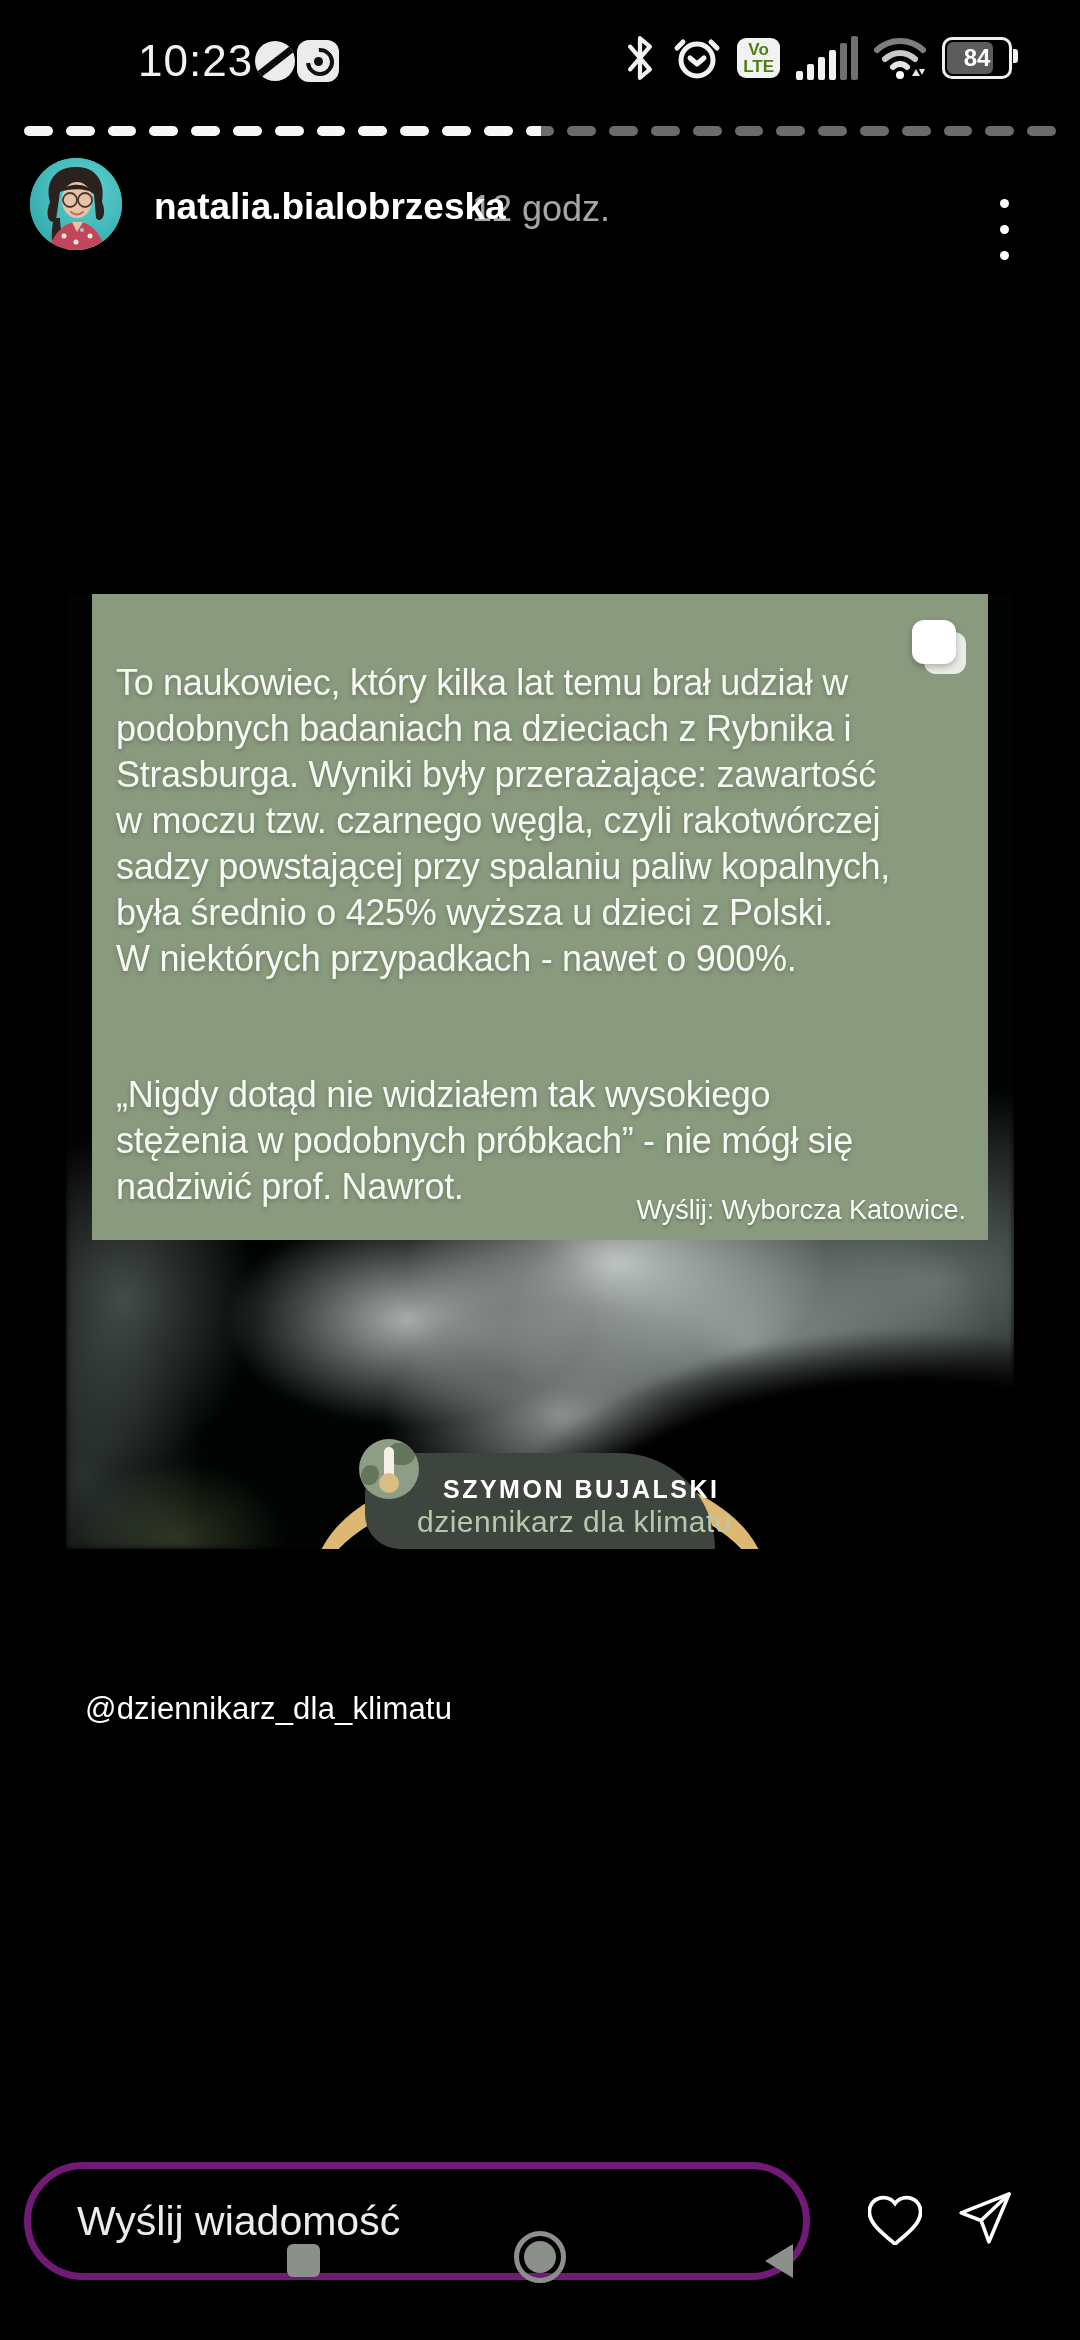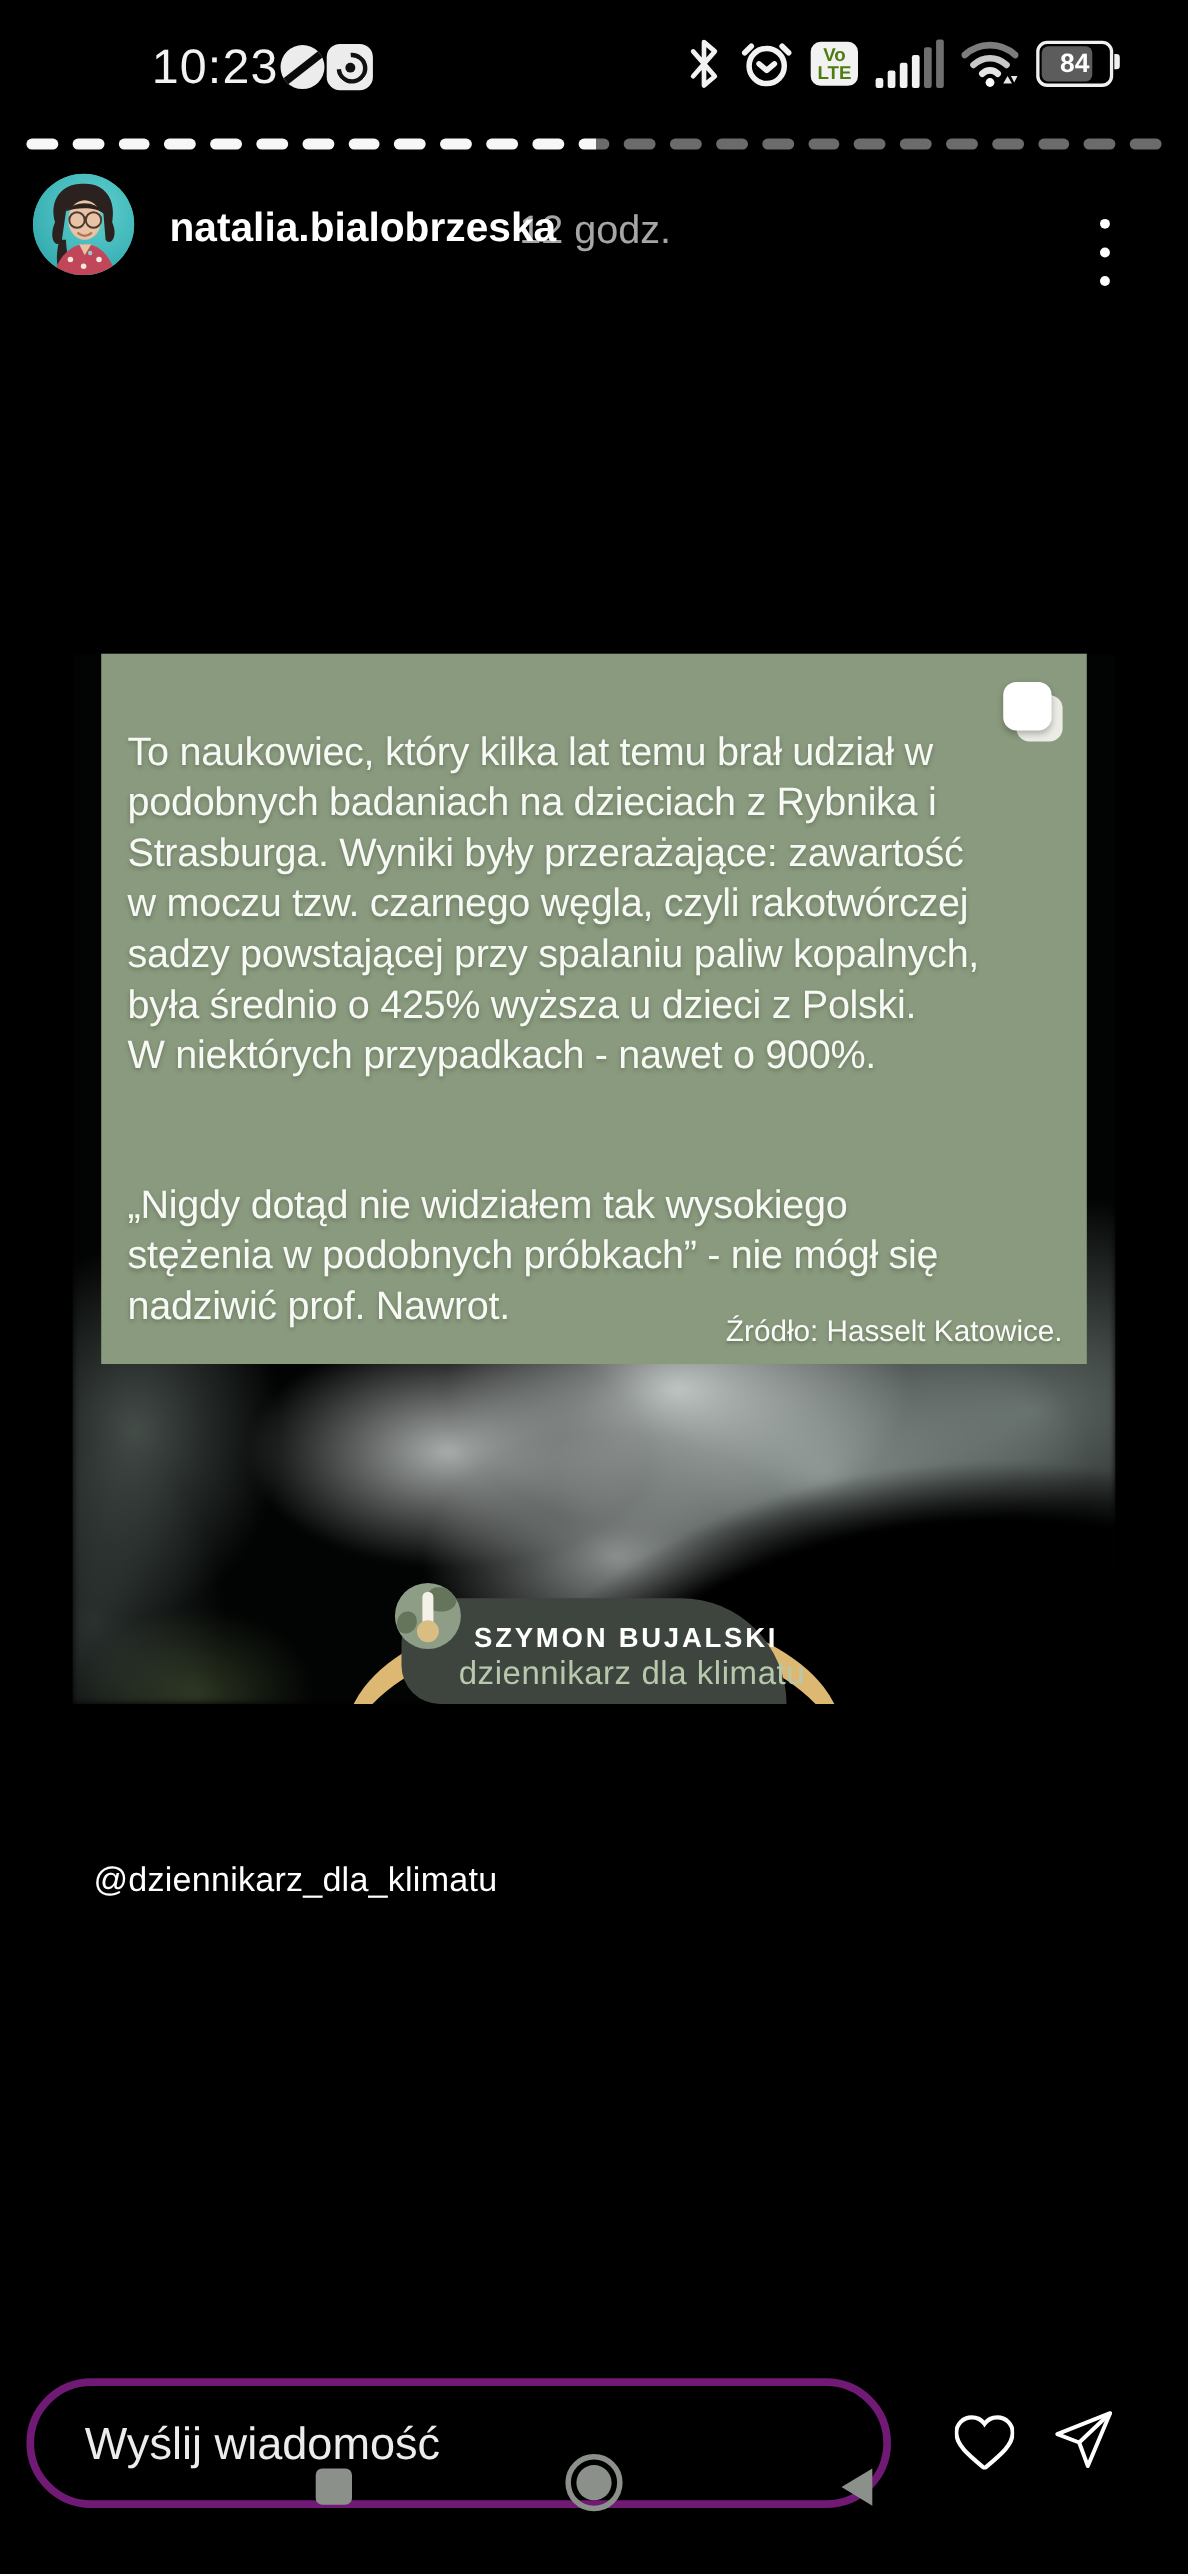--- a/index.html
+++ b/index.html
@@ -69,21 +69,21 @@
   
   .gold-arc{position:absolute;left:50%;transform:translateX(-50%);bottom:-152px;width:452px;height:242px;
             border-radius:50%;box-shadow:inset 0 24px 0 #ddb872;}
   .badge{position:absolute;left:50%;transform:translateX(-50%);bottom:0;width:350px;height:96px;
          background:#3e453e;border-radius:46px 110px 0 40px;}
   .badge-logo{position:absolute;left:-6px;top:-14px;width:60px;height:60px;border-radius:50%;background:#8e9d85;overflow:hidden;}
   .badge-logo .land1{position:absolute;left:30px;top:4px;width:26px;height:22px;background:#65755c;border-radius:40% 60% 55% 45%;}
   .badge-logo .land2{position:absolute;left:2px;top:26px;width:18px;height:20px;background:#65755c;border-radius:55% 45% 60% 40%;}
   .thermo{position:absolute;left:25px;top:8px;width:10px;height:32px;background:#f4f1e8;border-radius:5px;}
   .thermo:after{content:"";position:absolute;left:-5px;top:26px;width:20px;height:20px;background:#d9bd83;border-radius:50%;}
-  .badge-name{position:absolute;left:66px;right:16px;top:22px;text-align:center;color:#fff;
+  .badge-name{position:absolute;left:78px;right:16px;top:22px;text-align:center;color:#fff;
               font-size:25px;font-weight:700;letter-spacing:2.5px;white-space:nowrap;}
   .badge-tag{position:absolute;left:52px;right:10px;top:52px;text-align:center;color:#b7c8ac;
              font-size:30px;letter-spacing:.5px;white-space:nowrap;}
   
   .mention{position:absolute;left:85px;top:1583px;font-size:31px;color:#fff;letter-spacing:.2px;}
   
   .composer{position:absolute;left:0;right:0;top:2050px;height:120px;}
   .msg-input{position:absolute;left:24px;top:4px;width:786px;height:118px;box-sizing:border-box;
              background:transparent;border:7px solid #701a75;border-radius:62px;color:#f2f2f2;
              font-size:41px;padding:0 46px;outline:none;font-family:inherit;}
@@ -221,21 +221,21 @@
 podobnych badaniach na dzieciach z Rybnika i
 Strasburga. Wyniki były przerażające: zawartość
 w moczu tzw. czarnego węgla, czyli rakotwórczej
 sadzy powstającej przy spalaniu paliw kopalnych,
 była średnio o 425% wyższa u dzieci z Polski.
 W niektórych przypadkach - nawet o 900%.</p>
           <p class="para">„Nigdy dotąd nie widziałem tak wysokiego
 stężenia w podobnych próbkach” - nie mógł się
 nadziwić prof. Nawrot.</p>
         </div>
-        <div class="source">Źródło: Hasselt Katowice.</div>
+        <div class="source">Wyślij: Wyborcza Katowice.</div>
         <div class="stack-icon">
           <span class="back"></span>
             <span class="front"></span>
         </div>
       </div>
 
       <div class="gold-arc"></div>
       <div class="badge">
         <span class="badge-logo">
           <span class="land1"></span>

